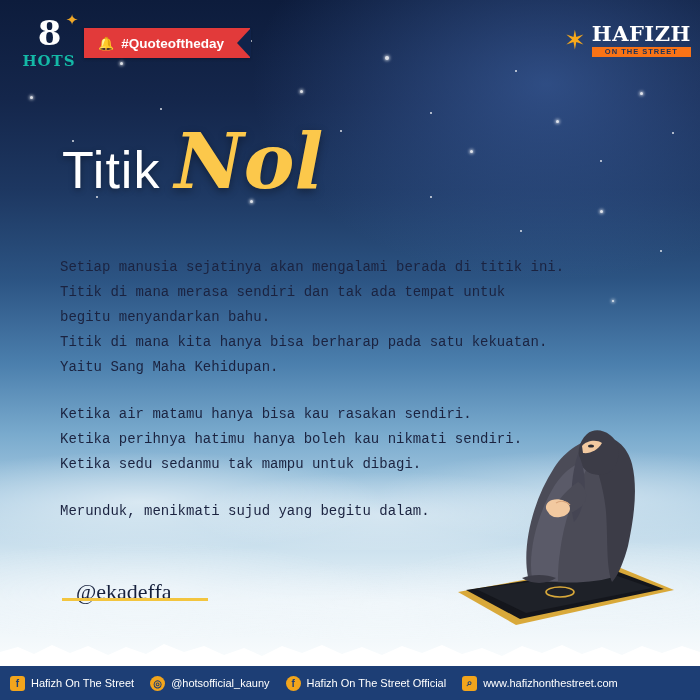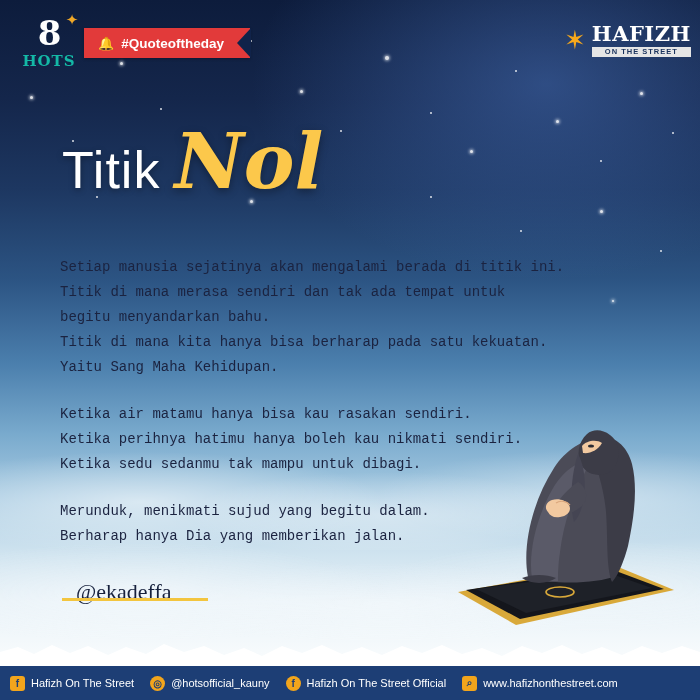--- a/index.html
+++ b/index.html
@@ -133,21 +133,21 @@
     text-align: center;
   }
   .brand-text { color: #fff; line-height: 1; }
   .brand-text .b1 {
     font-family: "DejaVu Serif", serif;
     font-weight: bold; font-size: 21px;
     letter-spacing: .5px;
   }
   .brand-text .b2 {
     margin-top: 3px;
-    background: #e5e5e5;
+    background: #f97316;
     color: #19325c;
     font-size: 7.5px;
     font-weight: bold;
     letter-spacing: 1px;
     padding: 1.5px 4px;
     text-align: center;
   }
 
   
   .title {
@@ -291,21 +291,20 @@
     <p>Titik di mana merasa sendiri dan tak ada tempat untuk</p>
     <p>begitu menyandarkan bahu.</p>
     <p>Titik di mana kita hanya bisa berharap pada satu kekuatan.</p>
     <p>Yaitu Sang Maha Kehidupan.</p>
     <div class="gap"></div>
     <p>Ketika air matamu hanya bisa kau rasakan sendiri.</p>
     <p>Ketika perihnya hatimu hanya boleh kau nikmati sendiri.</p>
     <p>Ketika sedu sedanmu tak mampu untuk dibagi.</p>
     <div class="gap"></div>
     <p>Merunduk, menikmati sujud yang begitu dalam.</p>
-    <p>Berharap hanya Dia yang memberikan jalan.</p>
   </div>
 
   <div class="author">@ekadeffa</div>
   <div class="author-underline"></div>
 
   <div class="illus">
     <svg width="240" height="290" viewBox="0 0 240 290" xmlns="http://www.w3.org/2000/svg">
 
       <g>
         <polygon points="22,250 175,222 238,248 80,283" fill="#d9a93a"></polygon>

